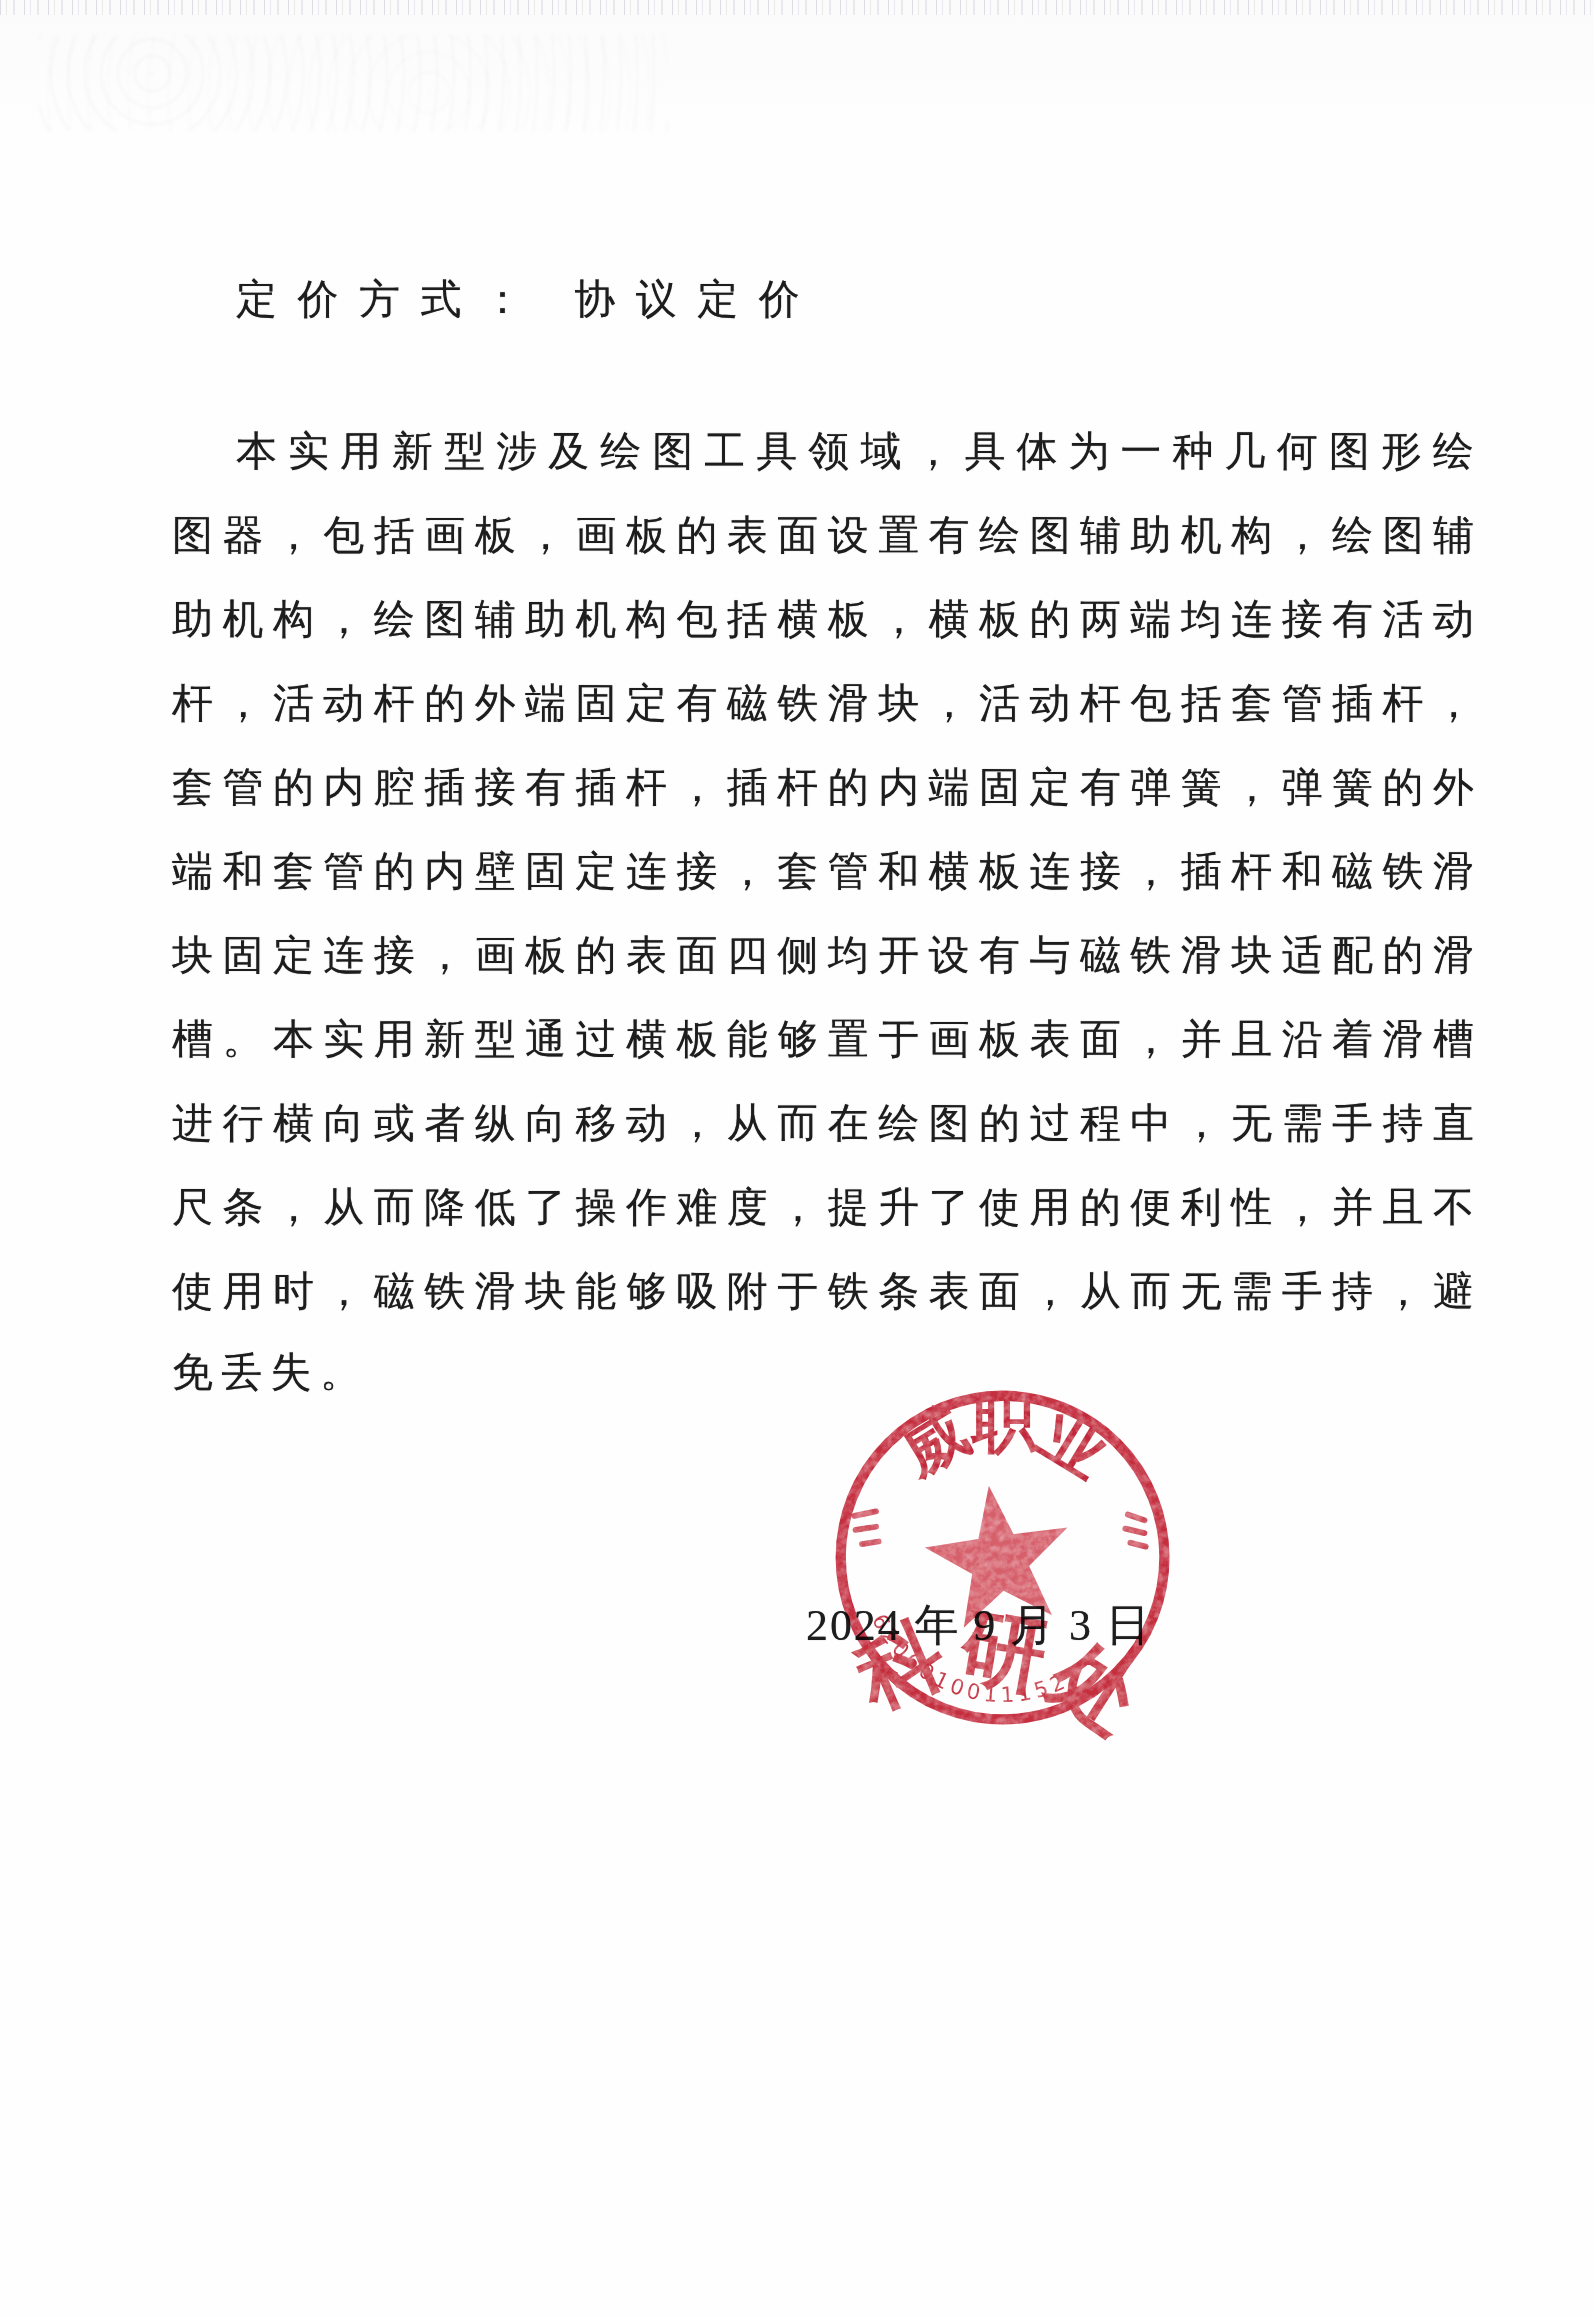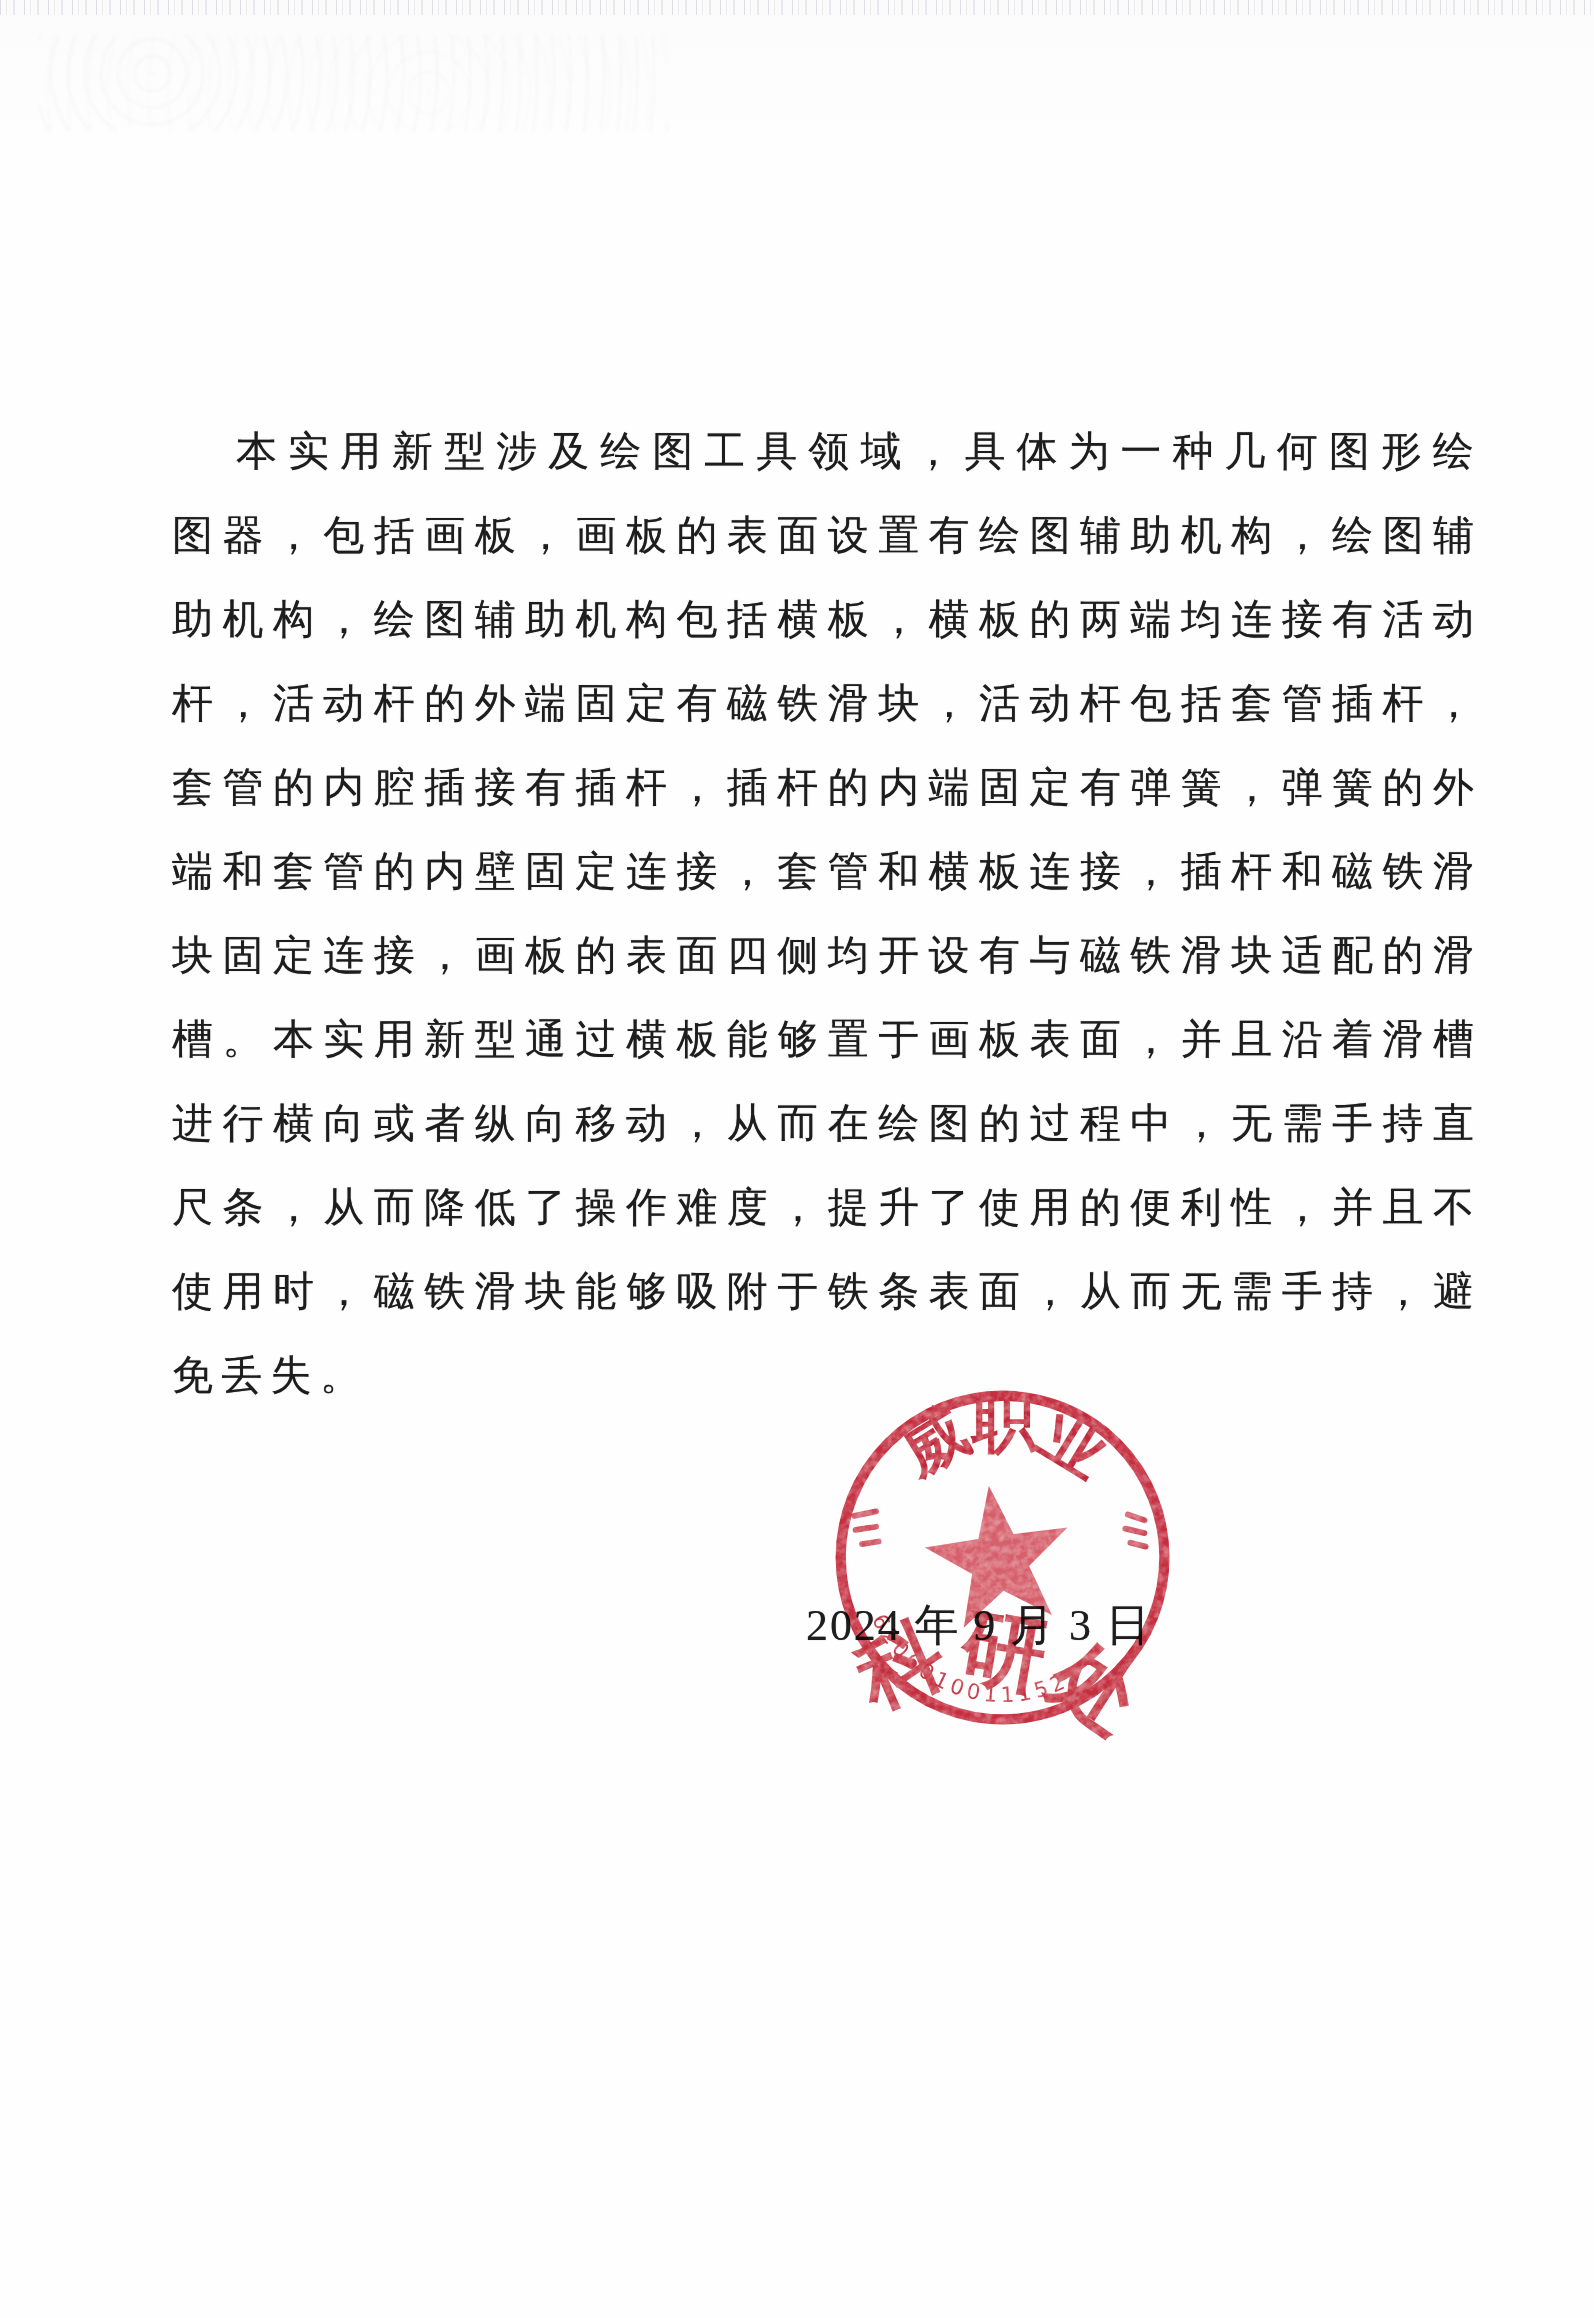--- a/index.html
+++ b/index.html
@@ -39,21 +39,21 @@
     font-size:44px;font-weight:bold;letter-spacing:28px;white-space:pre;
   }
 
   .text-block{position:absolute;left:172px;top:424px;width:1302px;}
   .para-line{
     height:84px;font-size:41px;line-height:55px;
     display:flex;justify-content:space-between;
   }
   .para-line span{display:block;}
   .para-line.indent{padding-left:64px;}
-  .para-line.last{display:block;letter-spacing:8.3px;}
+  .para-line.last{display:block;letter-spacing:8.3px;font-family:Liberation Mono, monospace;}
 
   .sig-dept{
     position:absolute;left:868px;top:1487px;
     font-size:48px;letter-spacing:7.7px;word-spacing:36px;white-space:pre;
   }
   .sig-date{
     position:absolute;left:806px;top:1596px;
     font-size:44px;letter-spacing:1.9px;white-space:pre;
   }
 
@@ -63,20 +63,21 @@
   }
 </style>
 </head>
 <body>
 
 <div class="page">
 
   <div class="scan-noise"></div>
   <div class="scan-smudge"></div>
 
+  <div class="pricing-line doc-text">定价方式： 协议定价</div>
 
 
   <div class="text-block">
     <div class="para-line justify indent doc-text">
         <span>本</span>
         <span>实</span>
         <span>用</span>
         <span>新</span>
         <span>型</span>
         <span>涉</span>

